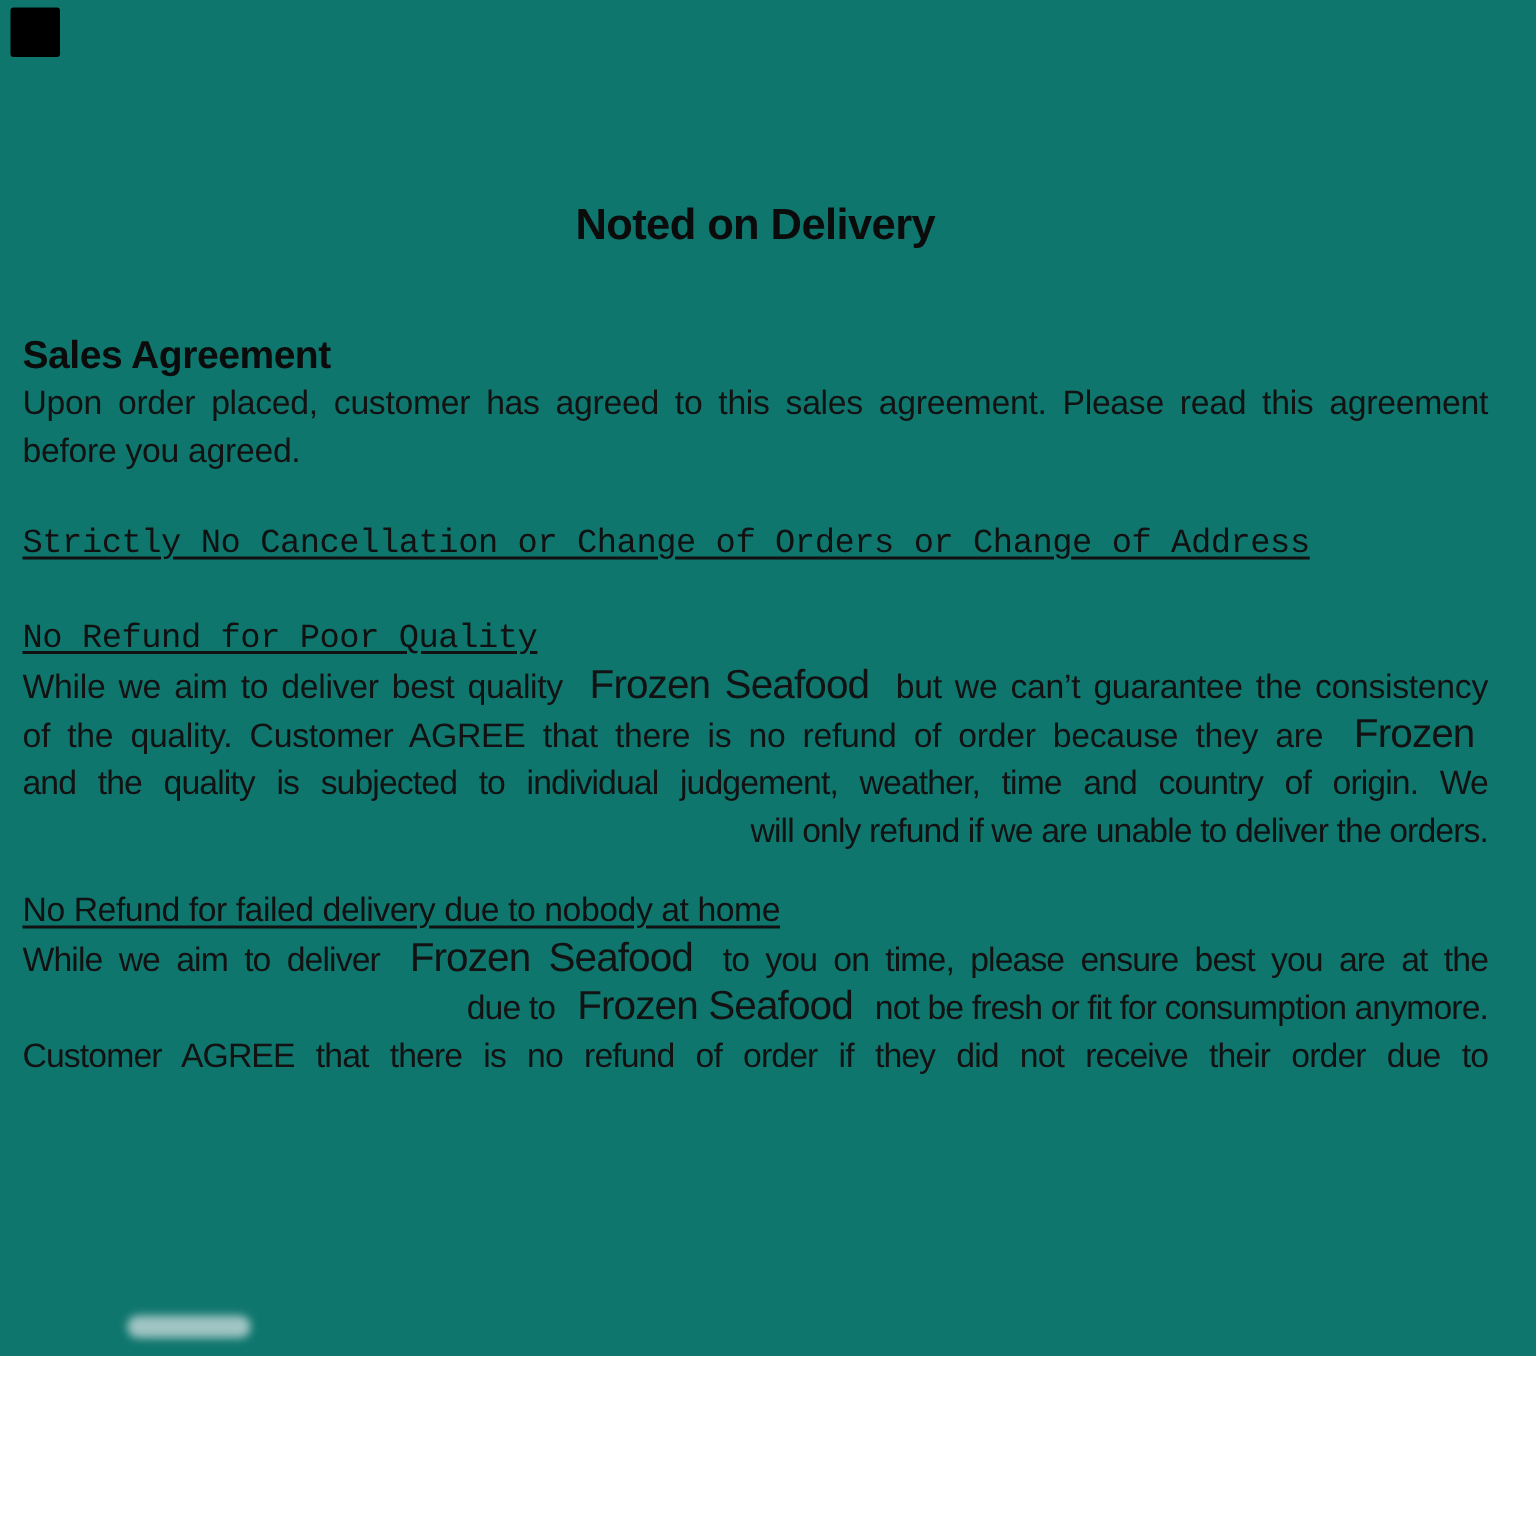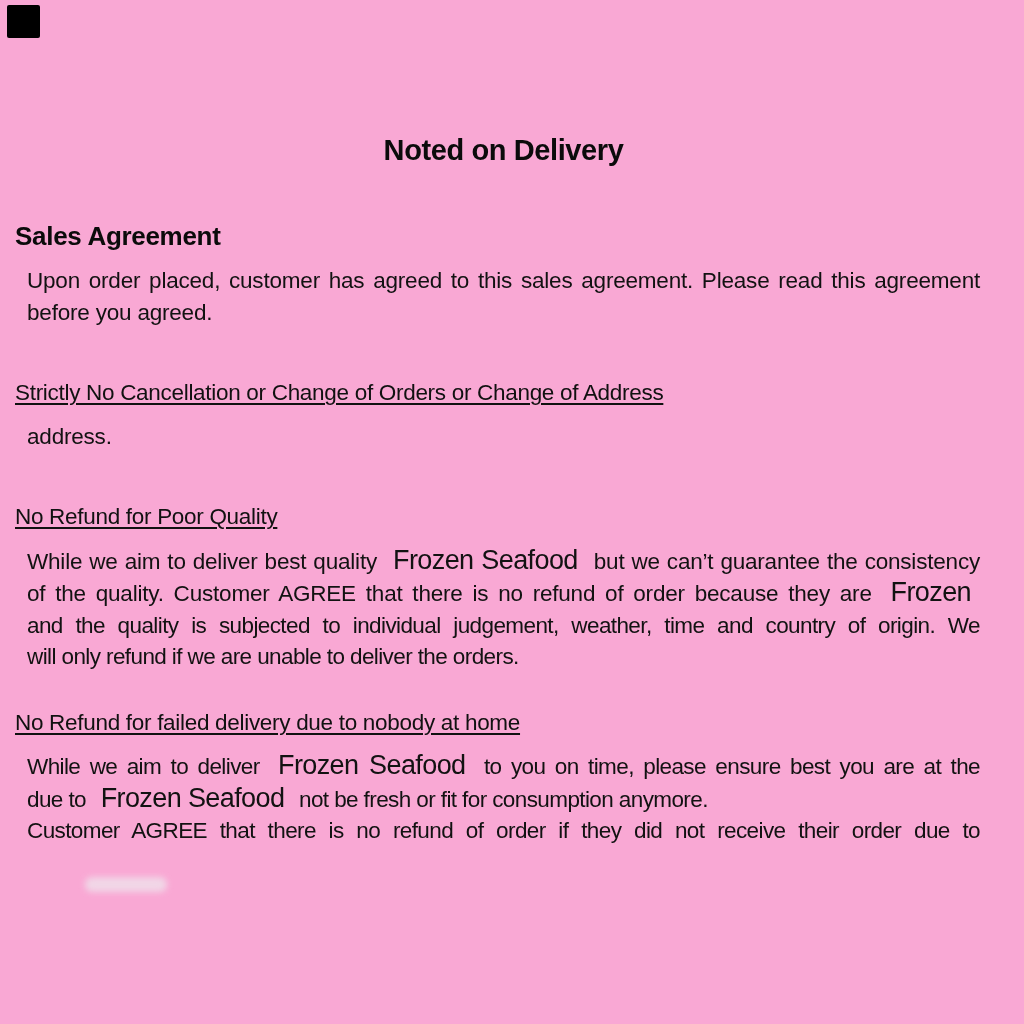--- a/index.html
+++ b/index.html
@@ -1,19 +1,19 @@
 <!DOCTYPE html>
 <html><head>
 <meta charset="utf-8">
 <style>
   html,body{margin:0;padding:0;background:#ffffff;}
   .page{
     position:relative;
-    width:1024px;height:1024px;
-    background:#f9a8d4;
+    width:1024px;height:904px;
+    background:#0f766e;
     overflow:hidden;
     font-family:"Liberation Sans", sans-serif;
     color:#121212;
   }
   .corner-square{
     position:absolute;left:7px;top:5px;width:33px;height:33px;
     background:#000000;border-radius:2px;
   }
   .doc{
     position:relative;
@@ -31,34 +31,34 @@
     letter-spacing:-0.3px;color:#0b0b0b;
   }
   .h-under{
     font-size:22.5px;line-height:31.5px;
     letter-spacing:-0.3px;
     text-decoration:underline;
     text-decoration-thickness:2px;
     text-underline-offset:3px;
     color:#111;
   }
-  .mt31{margin-top:49px;}
-  .mt34{margin-top:34px;}
+  .mt31{margin-top:31px;font-family:Liberation Mono, monospace;}
+  .mt34{margin-top:22px;}
   .mt2{margin-top:2px;}
-  .para{margin:12px;}
+  .para{margin:0;}
   .line{
     font-size:22.5px;line-height:31.5px;
     letter-spacing:-0.2px;
     white-space:normal;color:#121212;
   }
   .line.j{
     text-align:justify;
     text-align-last:justify;
   }
-  .cond{letter-spacing:-0.6px;}
+  .cond{letter-spacing:-0.6px;text-align:right;}
   .ins{
     font-size:27px;
     letter-spacing:-0.6px;
     padding:0 9px;
   }
   .smudge{
     position:absolute;left:85px;top:877px;width:82px;height:15px;
     background:#edeff1;opacity:0.65;
     border-radius:7px;
     filter:blur(3px);
@@ -76,21 +76,20 @@
     <div class="title">Noted on Delivery</div>
 
     <div class="h-bold">Sales Agreement</div>
     <div class="para mt2">
       <div class="line j">Upon order placed, customer has agreed to this sales agreement. Please read this agreement</div>
       <div class="line">before you agreed.</div>
     </div>
 
     <div class="h-under mt31">Strictly No Cancellation or Change of Orders or Change of Address</div>
     <div class="para">
-      <div class="line">address.</div>
     </div>
 
     <div class="h-under mt31">No Refund for Poor Quality</div>
     <div class="para">
       <div class="line j">
         <span>While we aim to deliver best quality</span>
         <span class="ins">Frozen Seafood</span>
         <span>but we can’t guarantee the consistency</span>
       </div>
       <div class="line j">

